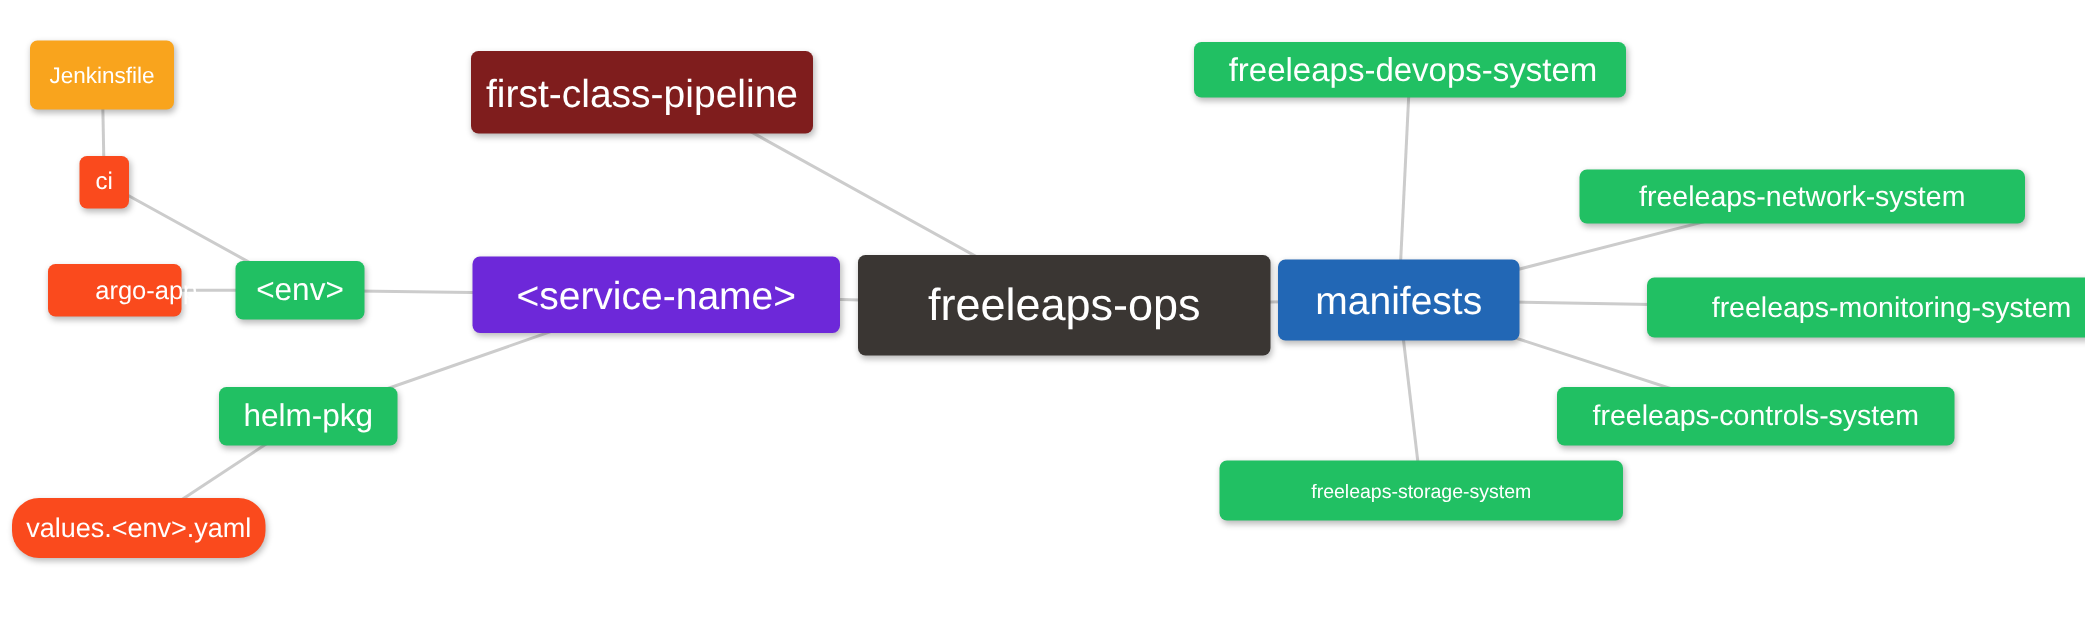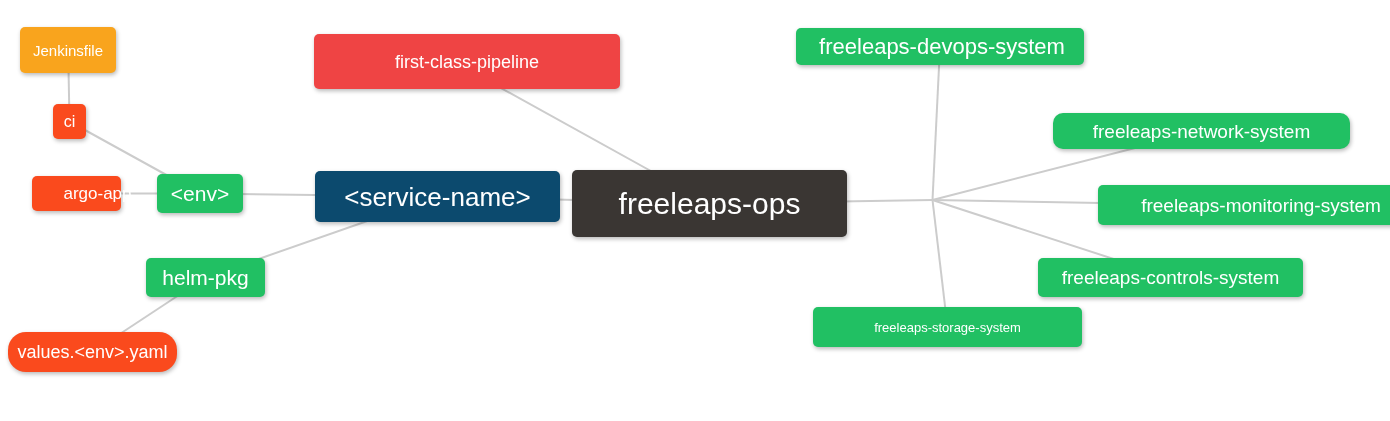--- a/index.html
+++ b/index.html
@@ -69,30 +69,31 @@
   <div class="node" style="left: 53px; top: 104px; width: 33px; height: 35px; font-size: 16px; background-color: rgb(250, 74, 29);">ci</div>
 
   <div class="node" style="left: 32px; top: 176px; width: 89px; height: 35px; font-size: 17px; background-color: rgb(250, 74, 29); padding-left: 48px;">argo-app</div>
 
   <div class="node" style="left: 157px; top: 174px; width: 86px; height: 39px; font-size: 21px; background-color: rgb(33, 192, 99);">&lt;env&gt;</div>
 
   <div class="node" style="left: 146px; top: 258px; width: 119px; height: 39px; font-size: 21px; background-color: rgb(33, 192, 99);">helm-pkg</div>
 
   <div class="node" style="left: 8px; top: 332px; width: 169px; height: 40px; font-size: 18px; background-color: rgb(250, 74, 29); border-radius: 18px;">values.&lt;env&gt;.yaml</div>
 
-  <div class="node" style="left: 315px; top: 171px; width: 245px; height: 51px; font-size: 26px; background-color: #0c4a6e;">&lt;service-name&gt;</div>
+  <div class="node" style="left: 315px; top: 171px; width: 245px; height: 51px; font-size: 26px; background-color: #6d28d9;">&lt;service-name&gt;</div>
 
-  <div class="node" style="left: 314px; top: 34px; width: 306px; height: 55px; font-size: 18px; background-color: #ef4444;">first-class-pipeline</div>
+  <div class="node" style="left: 314px; top: 34px; width: 228px; height: 55px; font-size: 26px; background-color: #7f1d1d;">first-class-pipeline</div>
 
   <div class="node" style="left: 572px; top: 170px; width: 275px; height: 67px; font-size: 30px; background-color: rgb(58, 54, 51);">freeleaps-ops</div>
 
+  <div class="node" style="left: 852px; top: 173px; width: 161px; height: 54px; font-size: 26px; background-color: rgb(34, 103, 181);">manifests</div>
 
   <div class="node" style="left: 796px; top: 28px; width: 288px; height: 37px; font-size: 22px; background-color: rgb(33, 192, 99); padding-left: 10px;">freeleaps-devops-system</div>
 
-  <div class="node" style="left: 1053px; top: 113px; width: 297px; height: 36px; font-size: 19px; background-color: rgb(33, 192, 99); border-radius: 10px;">freeleaps-network-system</div>
+  <div class="node" style="left: 1053px; top: 113px; width: 297px; height: 36px; font-size: 19px; background-color: rgb(33, 192, 99);">freeleaps-network-system</div>
 
   <div class="node" style="left: 1098px; top: 185px; width: 326px; height: 40px; font-size: 19px; background-color: rgb(33, 192, 99);">freeleaps-monitoring-system</div>
 
   <div class="node" style="left: 1038px; top: 258px; width: 265px; height: 39px; font-size: 19px; background-color: rgb(33, 192, 99);">freeleaps-controls-system</div>
 
   <div class="node" style="left: 813px; top: 307px; width: 269px; height: 40px; font-size: 13px; background-color: rgb(33, 192, 99); text-align: right;">freeleaps-storage-system</div>
 
 </div>
 
 </body></html>

